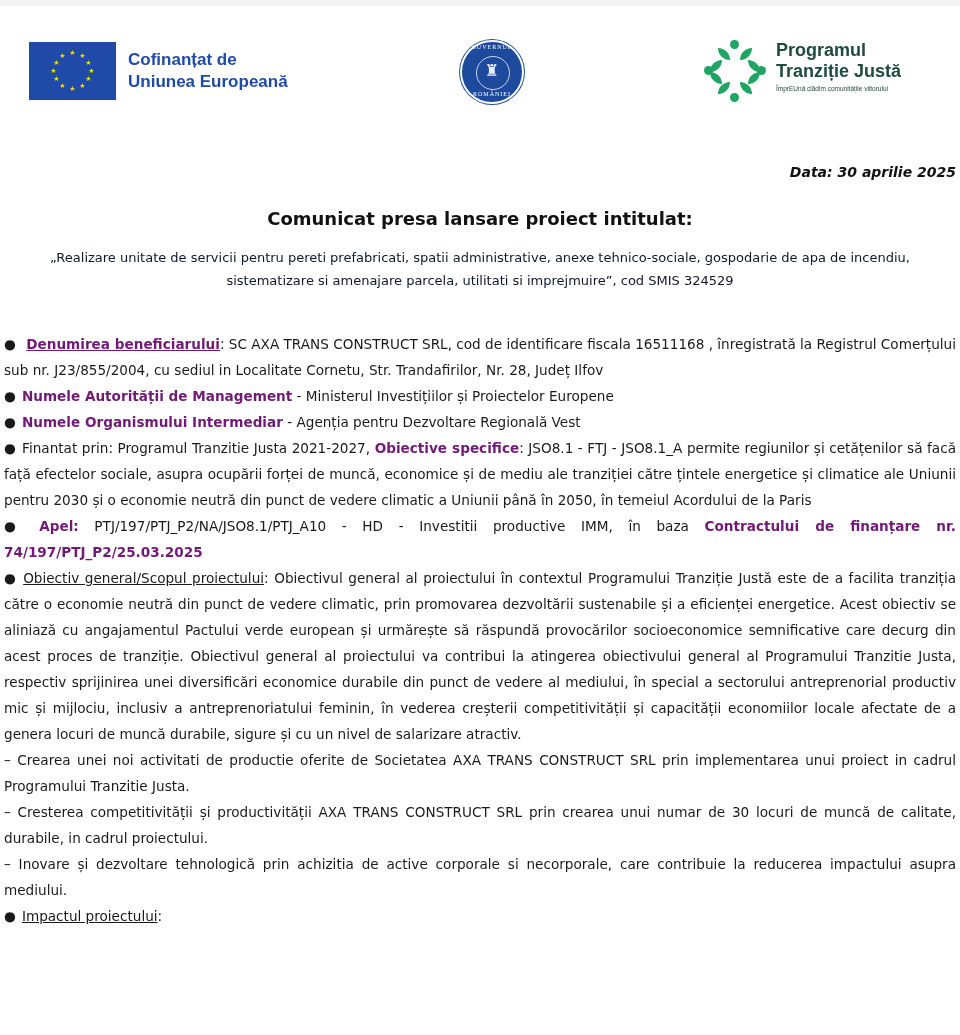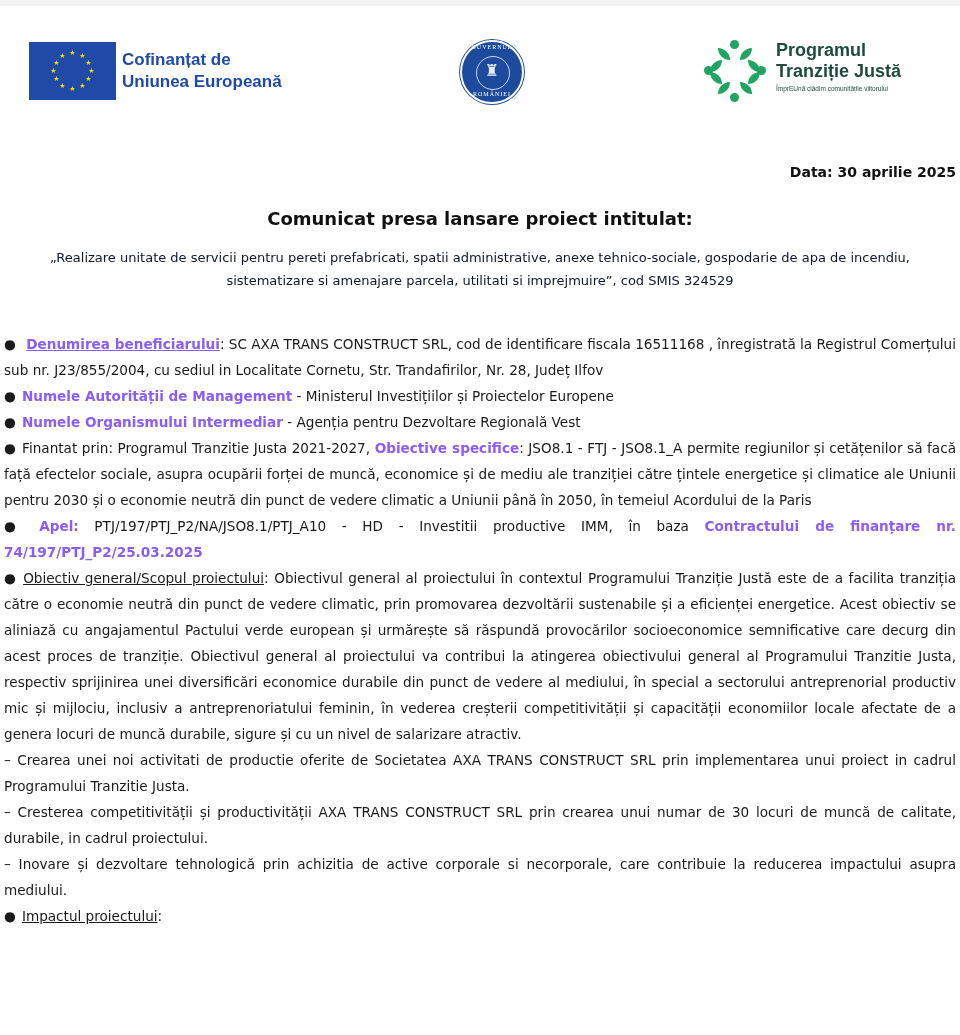--- a/index.html
+++ b/index.html
@@ -4,47 +4,47 @@
 <style>
   html, body { margin: 0; padding: 0; background: #ffffff; }
   body { width: 960px; height: 1035px; overflow: hidden; position: relative; color: #111; font-family: "DejaVu Sans", sans-serif; }
   .top-strip { position: absolute; left: 0; top: 0; width: 960px; height: 6px; background: #f3f3f3; }
 
   
   .logos { position: absolute; left: 0; top: 38px; width: 960px; height: 70px; }
   .eu-logo { position: absolute; left: 29px; top: 4px; display: flex; align-items: center; }
   .eu-flag { width: 87px; height: 58px; background: #1f4aa8; position: relative; }
   .eu-flag .star { position: absolute; color: #ffdd00; font-size: 7px; line-height: 7px; width: 7px; height: 7px; text-align: center; }
-  .eu-text { margin-left: 6px; color: #1f4aa8; font-family: "Liberation Sans", sans-serif; font-weight: bold; font-size: 17px; line-height: 22px; }
+  .eu-text { margin-left: 12px; color: #1f4aa8; font-family: "Liberation Sans", sans-serif; font-weight: bold; font-size: 17px; line-height: 22px; }
 
   .gov-logo { position: absolute; left: 460px; top: 2px; width: 60px; height: 60px; border-radius: 50%; background: #1d4a9c; border: 2px solid #fff; box-shadow: 0 0 0 1px #1d4a9c; }
   .gov-logo .inner { position: absolute; left: 14px; top: 14px; width: 32px; height: 32px; border-radius: 50%; border: 1px solid #c9d5ee; }
   .gov-logo .eagle { position: absolute; left: 22px; top: 18px; width: 16px; height: 22px; color: #e8edf7; font-size: 16px; line-height: 22px; text-align: center; }
   .gov-logo .ring-text { position: absolute; left: 0; top: 2px; width: 60px; text-align: center; font-size: 6px; color: #fff; font-family: "Liberation Serif", serif; letter-spacing: 1px; }
   .gov-logo .ring-text.bottom { top: 49px; }
 
   .ptj-logo { position: absolute; left: 704px; top: 2px; display: flex; align-items: flex-start; }
   .ptj-mark { width: 62px; height: 62px; position: relative; }
   .ptj-mark .leaf { position: absolute; width: 12px; height: 12px; background: #1fa463; border-radius: 0 100% 0 100%; }
   .ptj-mark .dot { position: absolute; width: 9px; height: 9px; background: #1fa463; border-radius: 50%; }
   .ptj-text { margin-left: 10px; color: #1e4a3c; font-family: "Liberation Sans", sans-serif; }
   .ptj-title { font-size: 18px; font-weight: bold; line-height: 21px; color: #1f4b3f; }
   .ptj-sub { font-size: 6.5px; line-height: 10px; color: #1f4b3f; margin-top: 2px; }
 
   
-  .date { position: absolute; right: 4px; top: 164px; font-family: "DejaVu Sans", sans-serif; font-weight: bold; font-size: 14px; }
+  .date { position: absolute; right: 4px; top: 164px; font-family: "DejaVu Sans", sans-serif; font-weight: bold; font-style: italic; font-size: 14px; }
 
   
   .title { position: absolute; left: 0; top: 208px; width: 960px; text-align: center; font-family: "DejaVu Sans", sans-serif; font-weight: bold; font-size: 18px; }
   .subtitle { position: absolute; left: 10px; top: 246px; width: 940px; text-align: center; font-size: 13px; line-height: 23px; color: #0f172a; }
 
   
   .body { position: absolute; left: 4px; top: 331px; width: 952px; font-family: "DejaVu Sans", sans-serif; font-size: 13.6px; line-height: 26px; color: #1a1a1a; }
   .body p { margin: 0; text-align: justify; }
-  .body b { font-weight: bold; color: #8b5cf6; }
+  .body b { font-weight: bold; color: #701a75; }
   .u { text-decoration: underline; }
   .bullet { margin-right: 6px; }
 </style>
 </head>
 <body>
 
 <div class="top-strip"></div>
 
 <div class="logos">
   <div class="eu-logo">

